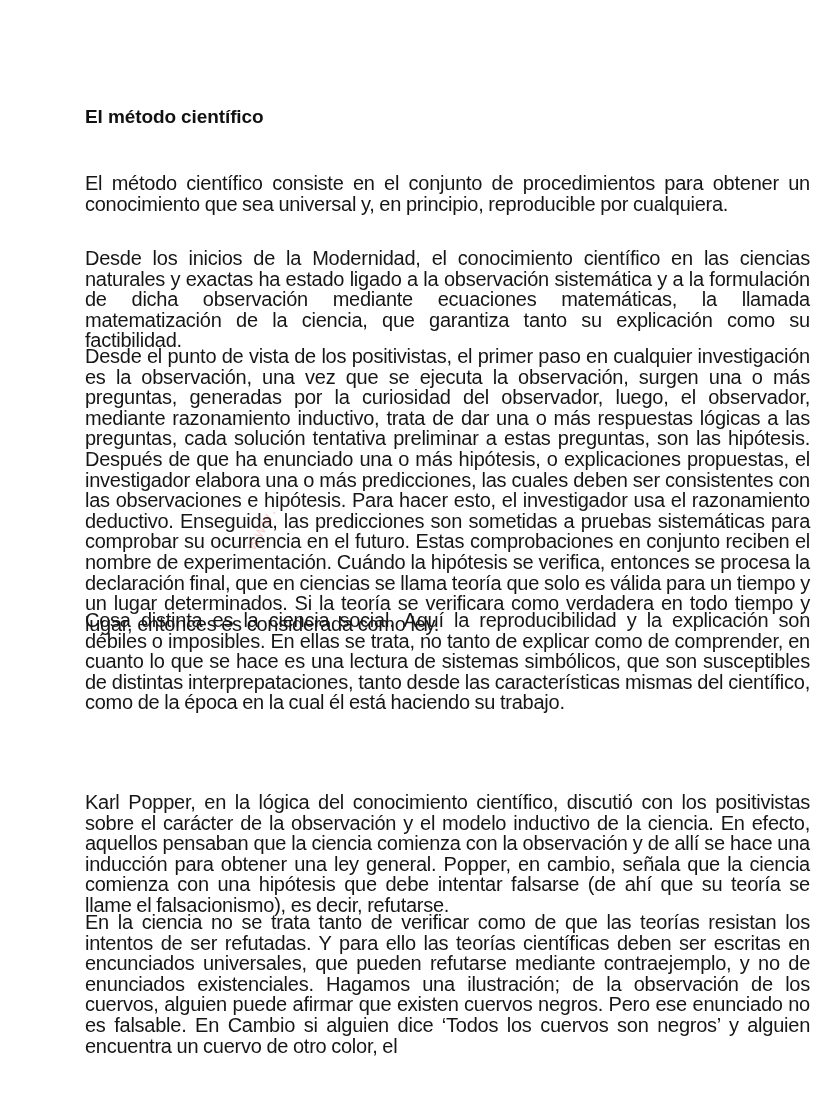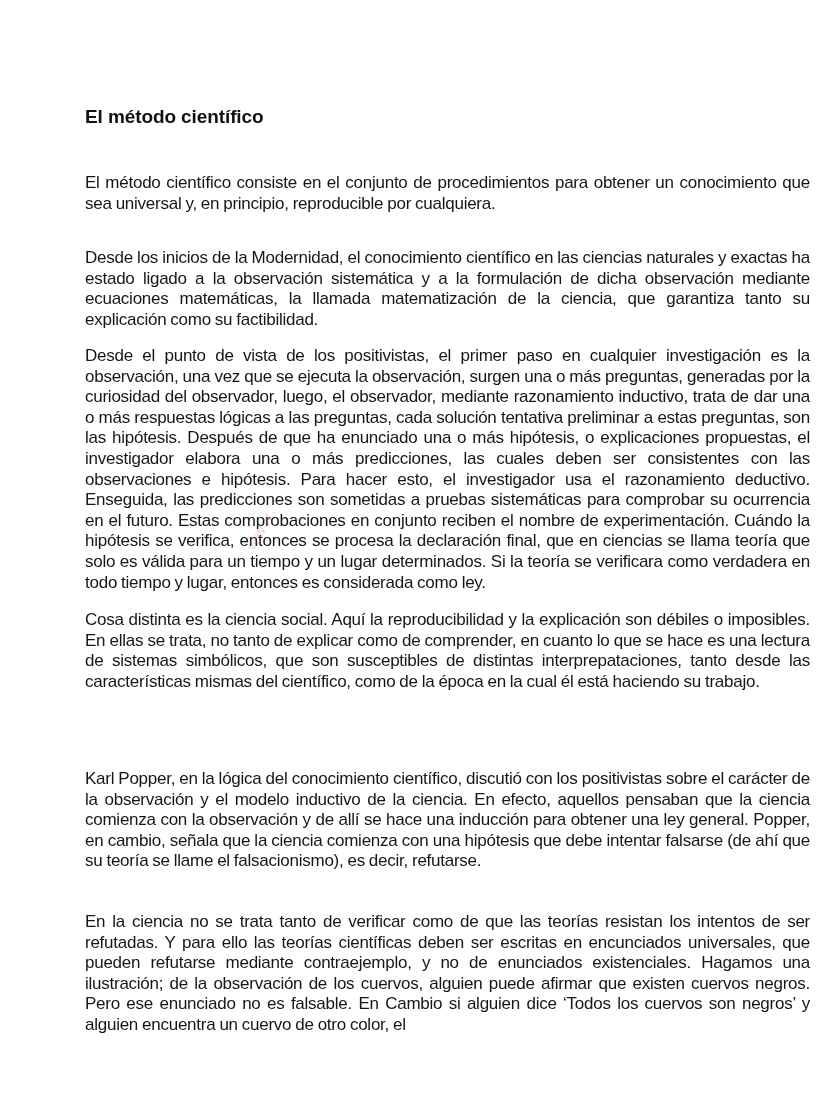--- a/index.html
+++ b/index.html
@@ -2,27 +2,27 @@
 <html><head>
 <meta charset="utf-8">
 <style>
   html, body { margin: 0; padding: 0; background: #ffffff; }
   body { width: 828px; height: 1096px; position: relative; overflow: hidden;
          font-family: "Liberation Sans", sans-serif; color: #141414; }
   .page { position: absolute; left: 0; top: 0; width: 828px; height: 1096px; background: #fff; }
   .title { position: absolute; left: 85px; top: 106px; margin: 0;
            font-size: 19px; font-weight: bold; letter-spacing: -0.1px; color: #111; }
   .para { position: absolute; left: 85px; width: 725px; margin: 0;
-          font-size: 17px; line-height: 20.6px; text-align: justify;
+          font-size: 20px; line-height: 20.6px; text-align: justify;
           letter-spacing: -0.25px; word-spacing: -0.5px; color: #161616; }
   .p1 { top: 173px; }
   .p2 { top: 248px; }
   .p3 { top: 346px; }
   .p4 { top: 610px; }
-  .p5 { top: 769px; }
+  .p5 { top: 792px; }
   .p6 { top: 912px; }
   .watermark { position: absolute; left: 250px; top: 540px; width: 260px;
                font-size: 15px; color: rgba(220, 60, 60, 0.28); letter-spacing: 3px;
                transform: rotate(-62deg); transform-origin: left center;
                white-space: nowrap; pointer-events: none; }
 </style>
 </head>
 <body>
 
 <div class="page">

